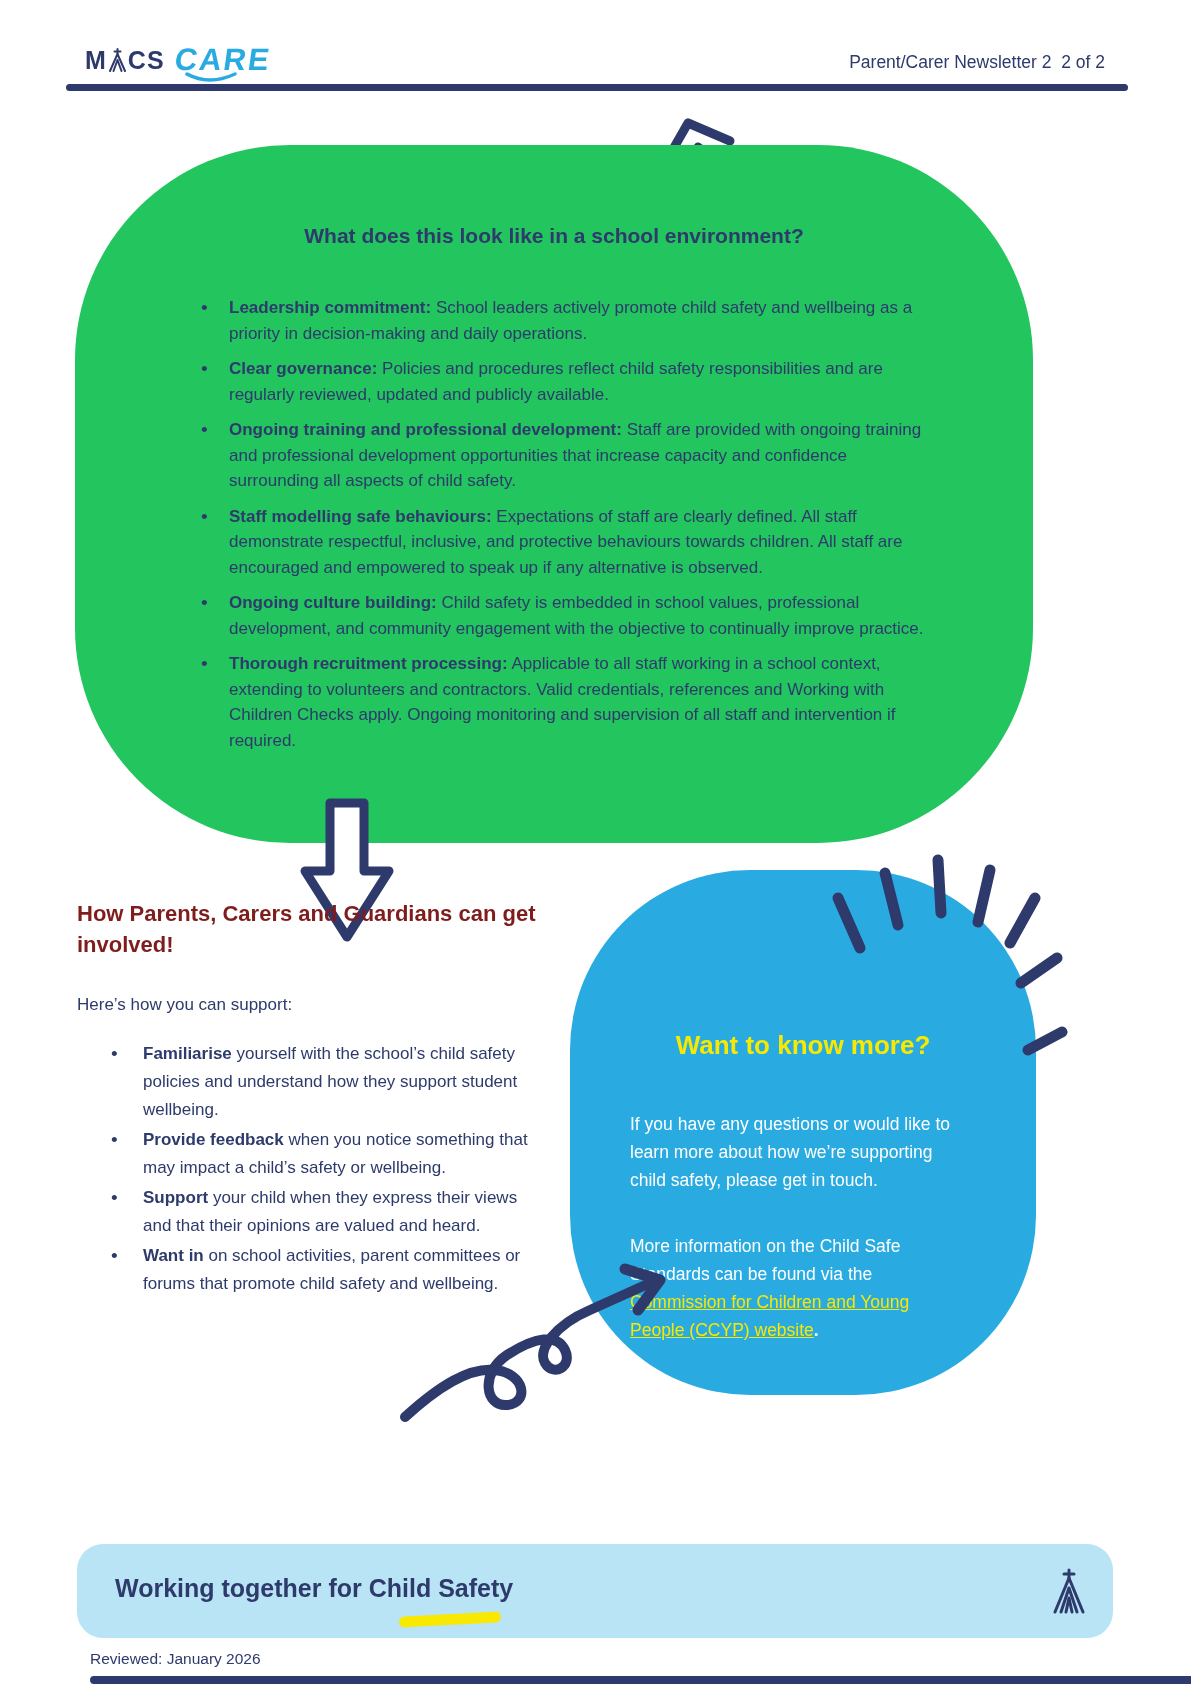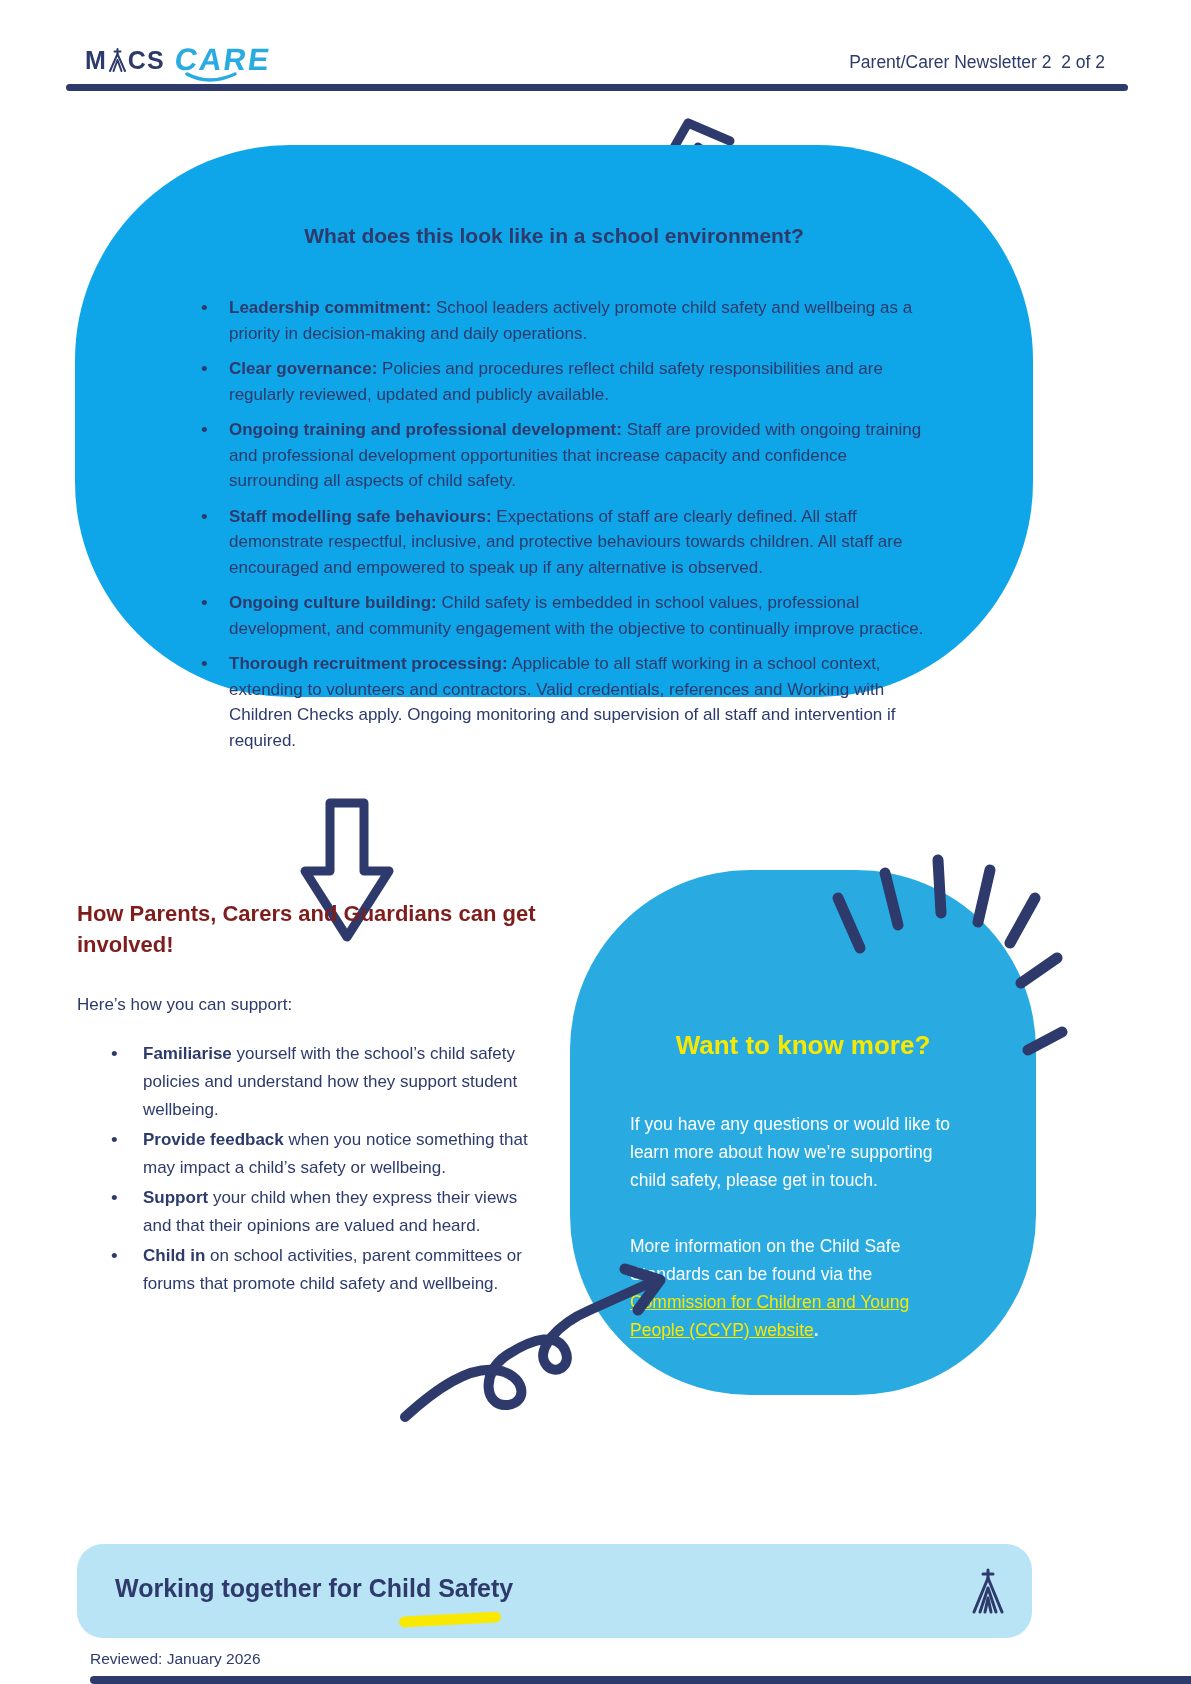--- a/index.html
+++ b/index.html
@@ -13,21 +13,21 @@
   .logo { position:absolute; left:85px; top:44px; display:flex; align-items:flex-end; gap:10px; }
   .macs { display:flex; align-items:center; font-weight:bold; font-size:25px; letter-spacing:1px; color:#2d3a6b; }
   .macs svg { margin:0 1px 2px 1px; }
   .care { position:relative; color:#29abe2; font-weight:bold; font-size:31px; letter-spacing:2px; transform:skewX(-8deg); line-height:1; }
   .care svg { position:absolute; left:8px; bottom:-10px; }
   .header-right { position:absolute; right:86px; top:52px; font-size:17.5px; white-space:nowrap; }
   .header-right b { font-weight:normal; }
   .header-rule { position:absolute; left:66px; top:84px; width:1062px; height:7px; background:#2d3a6b; border-radius:4px; }
 
   
-  .yellow-panel { position:absolute; left:75px; top:145px; width:958px; height:552px; background:#0ea5e9; border-radius:215px; }
+  .yellow-panel { position:absolute; left:75px; top:145px; width:958px; height:698px; background:#22c55e; border-radius:215px; }
   .yellow-heading { position:absolute; left:0; top:79px; width:100%; text-align:center; font-size:21px; font-weight:bold; color:#2d3a6b; }
   .yellow-bullets { position:absolute; left:120px; top:150px; width:730px; list-style:none; }
   .yellow-bullets li { position:relative; padding-left:34px; margin-bottom:10px; font-size:17px; line-height:25.5px; color:#2d3a6b; }
   .yellow-bullets li::before { content:"\2022"; position:absolute; left:6px; top:0; font-size:19px; }
   .b { font-weight:bold; }
 
   
   .dashed-arrow { position:absolute; left:650px; top:95px; }
 
   
@@ -44,21 +44,21 @@
   .blue-panel { position:absolute; left:570px; top:870px; width:466px; height:525px; background:#29abe2; border-radius:180px; color:#ffffff; }
   .blue-heading { position:absolute; left:0; top:160px; width:100%; text-align:center; font-size:26px; font-weight:bold; color:#f9e800; }
   .blue-para1 { position:absolute; left:60px; top:240px; width:330px; font-size:17.5px; line-height:28px; }
   .blue-para2 { position:absolute; left:60px; top:362px; width:335px; font-size:17.5px; line-height:28px; }
   .ccyp-link { color:#f9e800; text-decoration:underline; cursor:pointer; }
 
   .rays { position:absolute; left:810px; top:840px; }
   .curly-arrow { position:absolute; left:395px; top:1255px; }
 
   
-  .banner { position:absolute; left:77px; top:1544px; width:955px; height:94px; background:#b9e4f6; border-radius:26px; }
+  .banner { position:absolute; left:77px; top:1544px; width:1036px; height:94px; background:#b9e4f6; border-radius:26px; }
   .banner-text { position:absolute; left:38px; top:30px; font-size:25px; font-weight:bold; color:#2d3a6b; }
   .swoosh { position:absolute; left:322px; top:70px; width:102px; height:11px; background:#f9e800; border-radius:6px; transform:rotate(-3deg); }
   .banner-logo { position:absolute; right:26px; top:24px; }
   .reviewed { position:absolute; left:90px; top:1650px; font-size:15.5px; }
   .footer-rule { position:absolute; left:90px; right:0; bottom:0; height:8px; background:#2d3a6b; border-radius:4px 0 0 4px; }
 </style>
 </head>
 <body>
 
 <div class="page">
@@ -107,21 +107,21 @@
   <svg class="down-arrow" width="100" height="152" viewBox="0 0 100 152">
     <path d="M33 6 L67 6 L67 74 L92 74 L50 140 L8 74 L33 74 Z" fill="#ffffff" stroke="#2d3a6b" stroke-width="9" stroke-linejoin="round"></path>
   </svg>
 
   <div class="involved-heading">How Parents, Carers and Guardians can get involved!</div>
   <div class="involved-intro">Here’s how you can support:</div>
   <ul class="involved-bullets">
     <li><span class="b">Familiarise</span><span> yourself with the school’s child safety policies and understand how they support student wellbeing.</span></li>
     <li><span class="b">Provide feedback</span><span> when you notice something that may impact a child’s safety or wellbeing.</span></li>
     <li><span class="b">Support</span><span> your child when they express their views and that their opinions are valued and heard.</span></li>
-    <li><span class="b">Child in</span><span> on school activities, parent committees or forums that promote child safety and wellbeing.</span></li>
+    <li><span class="b">Want in</span><span> on school activities, parent committees or forums that promote child safety and wellbeing.</span></li>
   </ul>
 
   <div class="blue-panel">
     <div class="blue-heading">Want to know more?</div>
     <div class="blue-para1">If you have any questions or would like to learn more about how we’re supporting child safety, please get in touch.</div>
     <div class="blue-para2">
       <span>More information on the Child Safe Standards can be found via the </span><a class="ccyp-link">Commission for Children and Young People (CCYP) website</a><span class="b">.</span>
     </div>
   </div>
 

